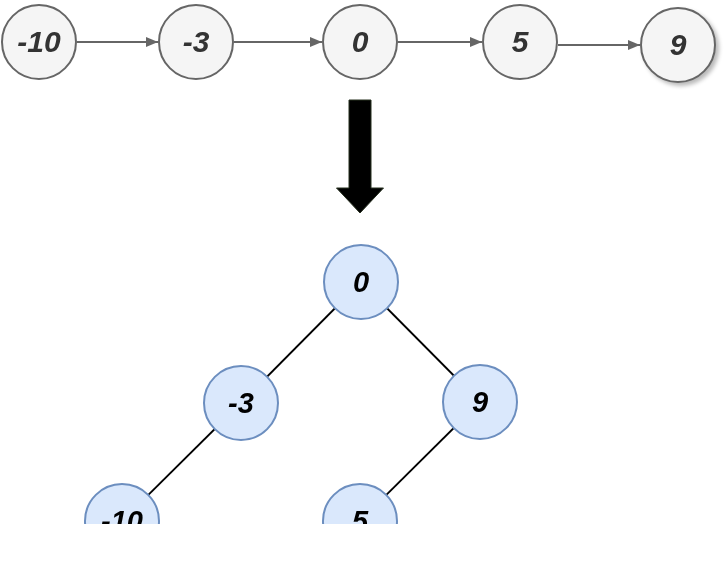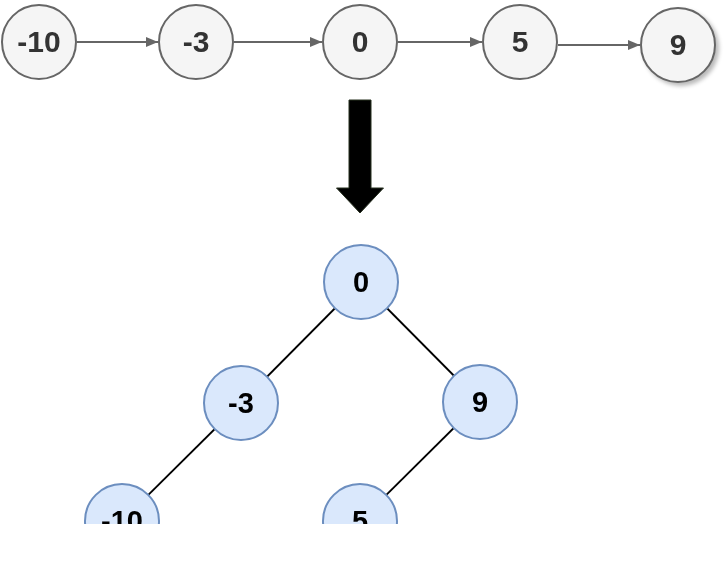--- a/index.html
+++ b/index.html
@@ -19,20 +19,21 @@
   body {
     background: var(--background);
     font-family: "Liberation Sans", sans-serif;
   }
   .canvas {
     position: relative;
     width: 724px;
     height: 524px;
     background: var(--background);
     overflow: hidden;
+    font-style: italic;
   }
   .layer {
     position: absolute;
     left: 0; top: 0;
     width: 724px; height: 562px;
   }
   .node {
     position: absolute;
     width: 76px;
     height: 76px;

